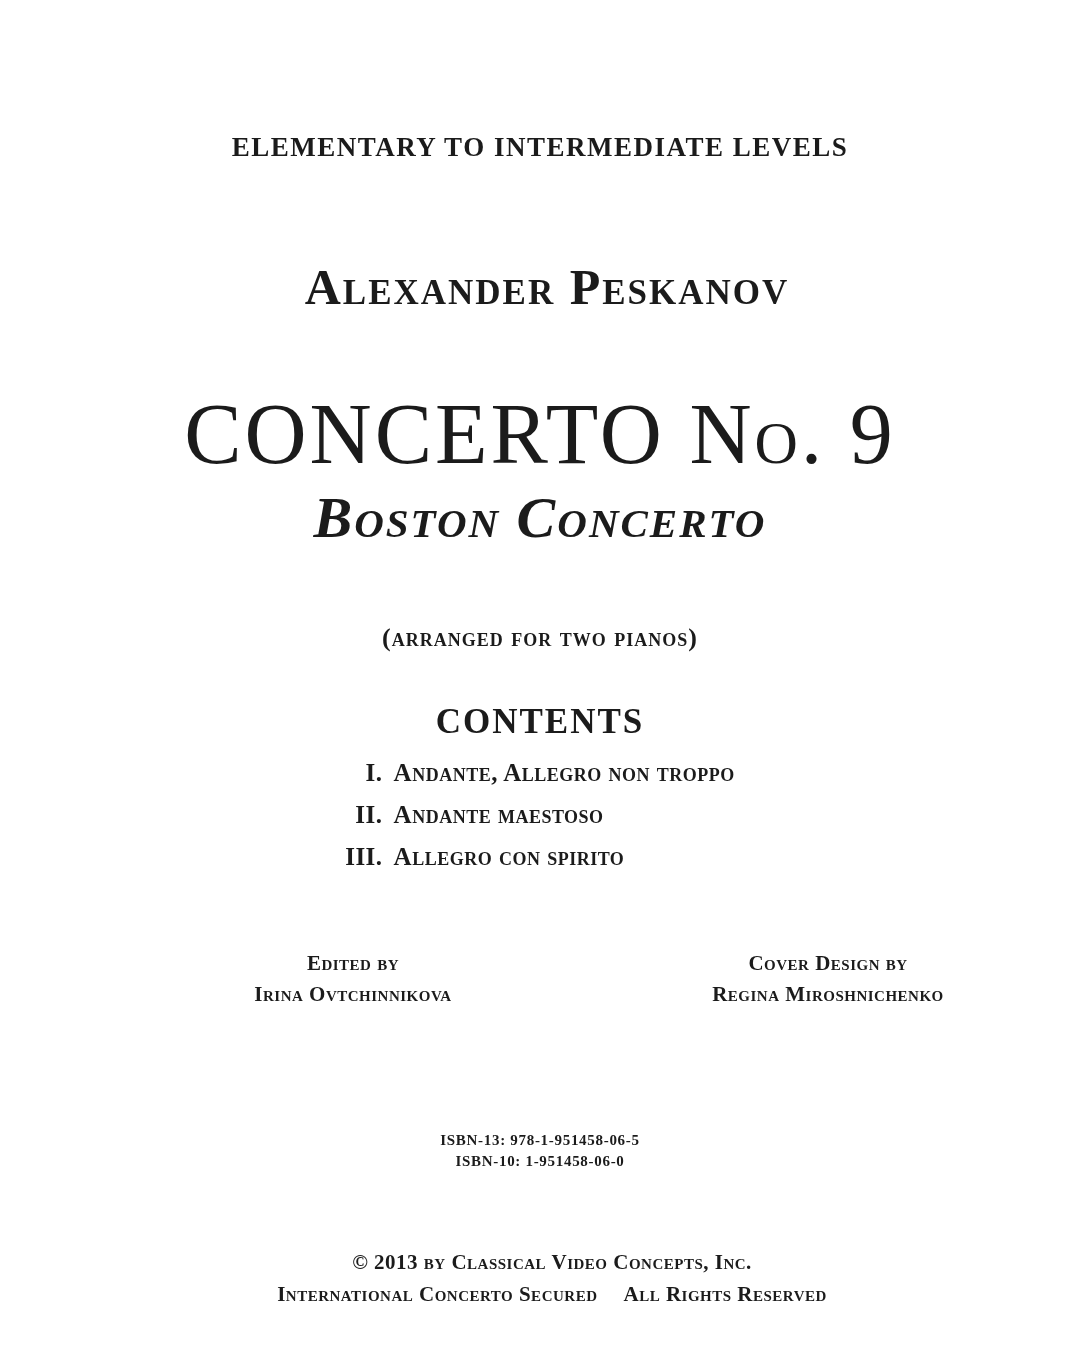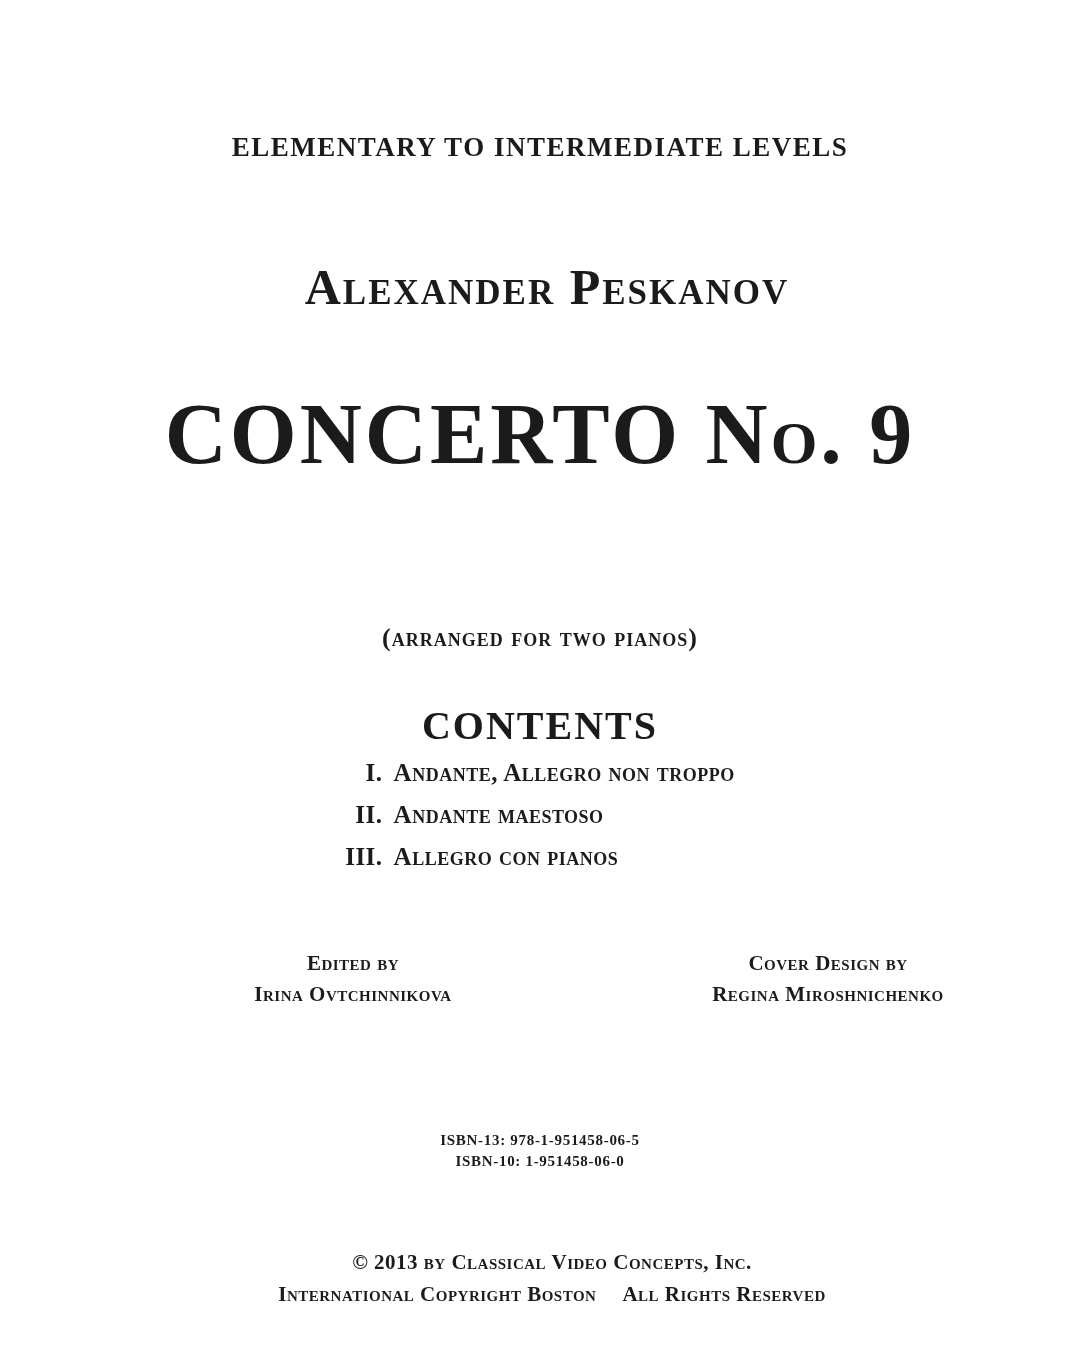--- a/index.html
+++ b/index.html
@@ -35,21 +35,21 @@
   .author {
     top: 258px;
     font-size: 50px;
     font-weight: 700;
     letter-spacing: 2px;
     margin-left: 7px;
   }
   .title {
     top: 384px;
     font-size: 86px;
-    font-weight: 700;
+    font-weight: 400;
     letter-spacing: 3px;
   }
   .subtitle {
     top: 484px;
     font-size: 58px;
     font-weight: 700;
     font-style: italic;
     letter-spacing: 2px;
   }
   .instr1 {
@@ -59,21 +59,21 @@
     letter-spacing: 1px;
   }
   .instr2 {
     top: 623px;
     font-size: 26px;
     font-weight: 700;
     letter-spacing: 1px;
   }
   .contents-heading {
     top: 702px;
-    font-size: 40px;
+    font-size: 35px;
     font-weight: 700;
     letter-spacing: 2px;
   }
   .contents-list {
     position: absolute;
     top: 752px;
     left: 50%;
     transform: translateX(-50%);
     display: grid;
     grid-template-columns: max-content max-content;
@@ -122,50 +122,51 @@
 <body>
 
 <div class="page">
 
   <div class="line eyebrow">ELEMENTARY TO INTERMEDIATE LEVELS</div>
 
   <div class="line author sc">Alexander Peskanov</div>
 
   <div class="line title sc">CONCERTO No. 9</div>
 
+  <div class="line subtitle sc">Boston Concerto</div>
 
 
   <div class="line instr2 sc">(arranged for two pianos)</div>
 
   <div class="line contents-heading">CONTENTS</div>
 
   <div class="contents-list sc">
     <div class="numeral">I.</div>
     <div class="movement">Andante, Allegro non troppo</div>
     <div class="numeral">II.</div>
     <div class="movement">Andante maestoso</div>
     <div class="numeral">III.</div>
-    <div class="movement">Allegro con pianos</div>
+    <div class="movement">Allegro con spirito</div>
   </div>
 
   <div class="credit credit-left sc">
     <div>Edited by</div>
     <div>Irina Ovtchinnikova</div>
   </div>
 
   <div class="credit credit-right sc">
     <div>Cover Design by</div>
     <div>Regina Miroshnichenko</div>
   </div>
 
   <div class="line isbn">
     <div>ISBN-13: 978-1-951458-06-5</div>
     <div>ISBN-10: 1-951458-06-0</div>
   </div>
 
   <div class="line copyright sc">
     <div>© 2013 by Classical Video Concepts, Inc.</div>
     <div>
-      <span>International Copyright Boston</span><span class="rights-right">All Rights Reserved</span>
+      <span>International Concerto Secured</span><span class="rights-right">All Rights Reserved</span>
     </div>
   </div>
 
 </div>
 
 </body></html>

